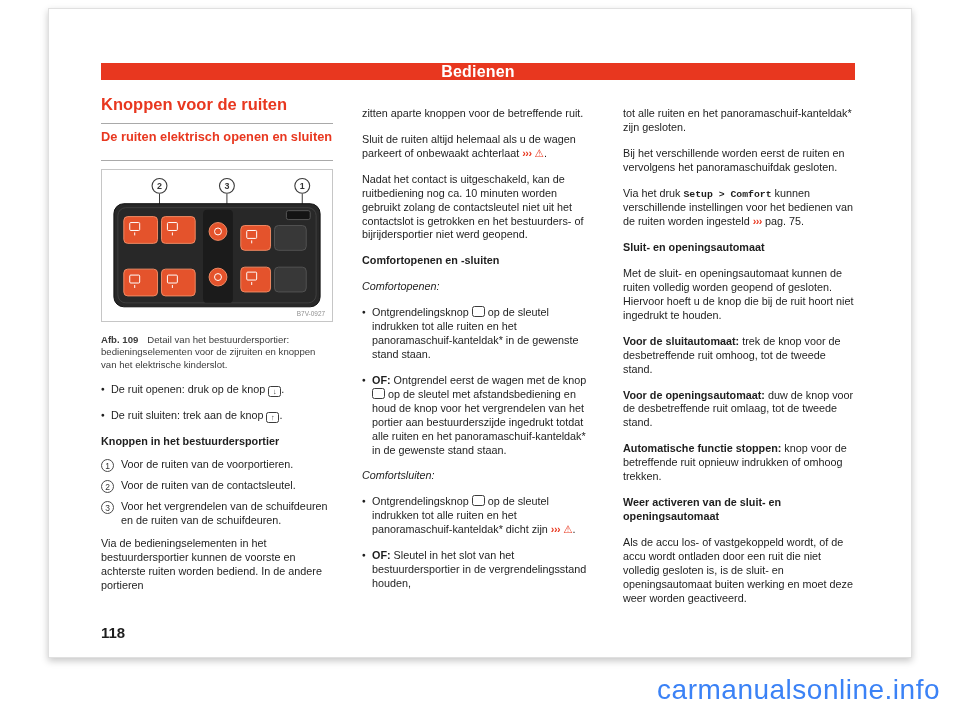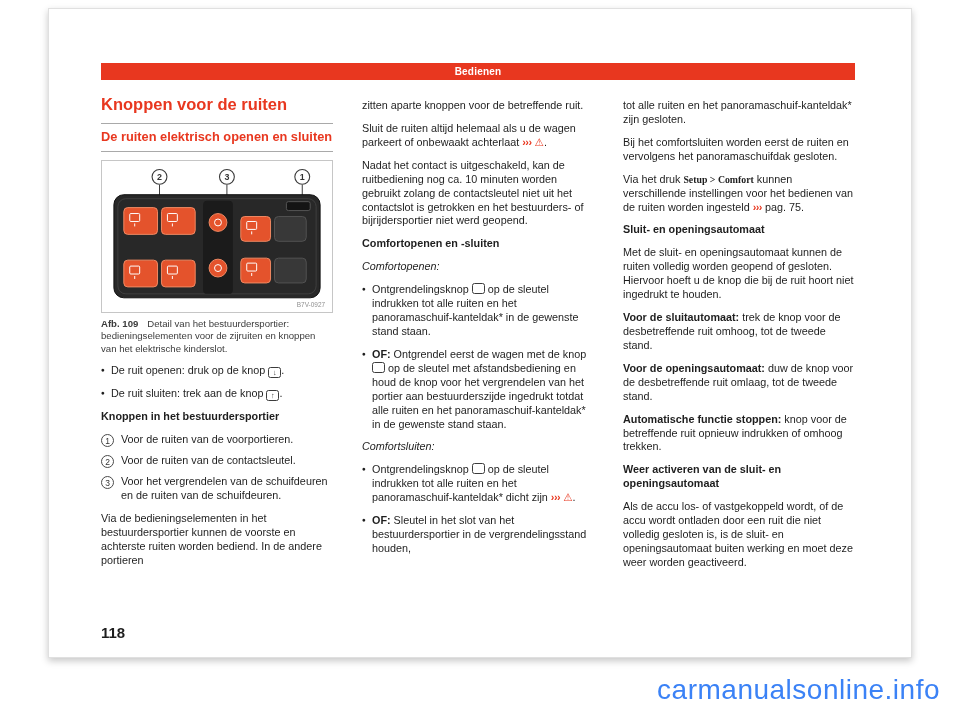--- a/index.html
+++ b/index.html
@@ -2,45 +2,45 @@
 <html style="--accent: #e8371f; --btn: #e4532c;"><head>
 <meta charset="utf-8">
 <style>
   :root{ --accent:#e8371f; --btn:#e4532c; }
   *{ box-sizing:border-box; }
   html,body{ margin:0; padding:0; width:960px; height:708px; background:#fff;
              font-family:"Liberation Sans",sans-serif; position:relative; overflow:hidden; }
   .page{ position:absolute; left:48px; top:8px; width:864px; height:650px; background:#fff;
          border:1px solid #e0e0e0; box-shadow:0 3px 7px rgba(0,0,0,.22);
          padding:54px 56px 0 52px; overflow:hidden; }
-  .header-bar{ height:17px; background:var(--accent); color:#fff; font-size:10px; font-weight:bold;
+  .header-bar{ height:17px; background:var(--accent); color:#fff; font-size:16px; font-weight:bold;
                text-align:center; line-height:17px; letter-spacing:.2px; }
   .columns{ display:flex; gap:29px; margin-top:15px; }
   .col{ flex:1; min-width:0; font-size:10.8px; line-height:1.29; color:#1e1e1e; }
-  .col p{ margin:4px 0 9px; }
+  .col p{ margin:12px 0 9px; }
   h1{ font-size:16.5px; line-height:1.15; color:var(--accent); margin:0 0 9px; font-weight:bold; }
   h2{ font-size:12.8px; line-height:1.25; color:var(--accent); font-weight:bold; margin:0 0 8px;
-      padding:5px 0 6px; border-top:1px solid #a9a9a9; border-bottom:1px solid #a9a9a9; }
+      padding:5px 0 15px; border-top:1px solid #a9a9a9; border-bottom:1px solid #a9a9a9; }
   figure{ margin:2px 0 5px; border:1px solid #c6c6c6; }
   figure svg{ display:block; width:100%; }
   .caption{ font-size:9.6px; line-height:1.3; color:#3c3c3c; margin:0 0 11px; }
   .cap-label{ font-weight:bold; margin-right:9px; }
   .bullet{ position:relative; padding-left:10px; }
   .bullet::before{ content:"●"; position:absolute; left:0; top:2px; font-size:6.5px; color:#1e1e1e; }
   .bold-head{ font-weight:bold; margin:2px 0 8px; }
   .italic{ font-style:italic; }
   .num-item{ display:flex; gap:7px; margin:0 0 7px; }
   .num-circle{ flex:none; width:13px; height:13px; border:1px solid #4a4a4a; border-radius:50%;
                font-size:8.5px; line-height:12px; text-align:center; color:#333; margin-top:1px; }
   .key-icon{ display:inline-block; width:13px; height:11px; border:1px solid #3c3c3c; border-radius:2.5px;
              font-size:7.5px; line-height:10px; text-align:center; color:#3c3c3c; vertical-align:-1px;
              font-weight:bold; background:#fff; }
   .ref{ color:var(--accent); font-weight:bold; letter-spacing:-.5px; }
   .warn{ color:var(--accent); font-size:10.5px; }
-  .code{ font-family:Liberation Serif, serif; font-weight:bold; font-size:9.8px; }
+  .code{ font-family:Liberation Mono, monospace; font-weight:bold; font-size:9.8px; }
   .pag{ font-weight:normal; }
   .page-num{ position:absolute; left:52px; bottom:16px; font-size:15px; font-weight:bold; color:#1e1e1e; }
   .watermark{ position:absolute; right:20px; bottom:2px; font-size:28px; color:#3b82f6; letter-spacing:.5px; }
   .svg-label{ font-family:"Liberation Sans",sans-serif; font-size:9px; font-weight:bold; fill:#333; }
   .svg-code{ font-family:"Liberation Sans",sans-serif; font-size:6.5px; fill:#8f8f8f; }
   .obtn{ fill:var(--btn); stroke:#f08a63; stroke-width:1; }
   .dbtn{ fill:#383838; stroke:#525252; stroke-width:1; }
   .wglyph{ stroke:#fff; fill:none; stroke-width:1; }
 </style>
 </head>
@@ -160,21 +160,21 @@
 
       <p class="italic">Comfortsluiten:</p>
 
       <p class="bullet"><span>Ontgrendelingsknop </span><span class="key-icon"></span><span> op de sleutel indrukken tot alle ruiten en het panoramaschuif-kanteldak* dicht zijn </span><span class="ref">›››</span> <span class="warn">⚠</span><span>.</span></p>
 
       <p class="bullet"><b>OF:</b><span> Sleutel in het slot van het bestuurdersportier in de vergrendelingsstand houden,</span></p>
     </section>
 
     <section class="col">
       <p>tot alle ruiten en het panoramaschuif-kanteldak* zijn gesloten.</p>
-      <p>Bij het comfortsluiten worden eerst de ruiten en vervolgens het panoramaschuifdak gesloten.</p>
+      <p>Bij het verschillende worden eerst de ruiten en vervolgens het panoramaschuifdak gesloten.</p>
 
       <p><span>Via het druk </span><span class="code">Setup</span><span class="code"> &gt; </span><span class="code">Comfort</span><span> kunnen verschillende instellingen voor het bedienen van de ruiten worden ingesteld </span><span class="ref">›››</span> <span class="pag">pag. 75</span><span>.</span></p>
 
       <p class="bold-head">Sluit- en openingsautomaat</p>
       <p>Met de sluit- en openingsautomaat kunnen de ruiten volledig worden geopend of gesloten. Hiervoor hoeft u de knop die bij de ruit hoort niet ingedrukt te houden.</p>
 
       <p><b>Voor de sluitautomaat:</b><span> trek de knop voor de desbetreffende ruit omhoog, tot de tweede stand.</span></p>
       <p><b>Voor de openingsautomaat:</b><span> duw de knop voor de desbetreffende ruit omlaag, tot de tweede stand.</span></p>
       <p><b>Automatische functie stoppen:</b><span> knop voor de betreffende ruit opnieuw indrukken of omhoog trekken.</span></p>
 

